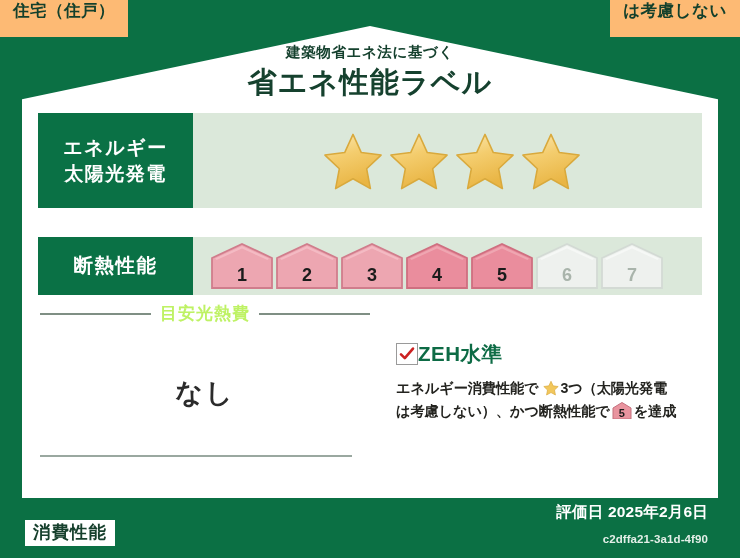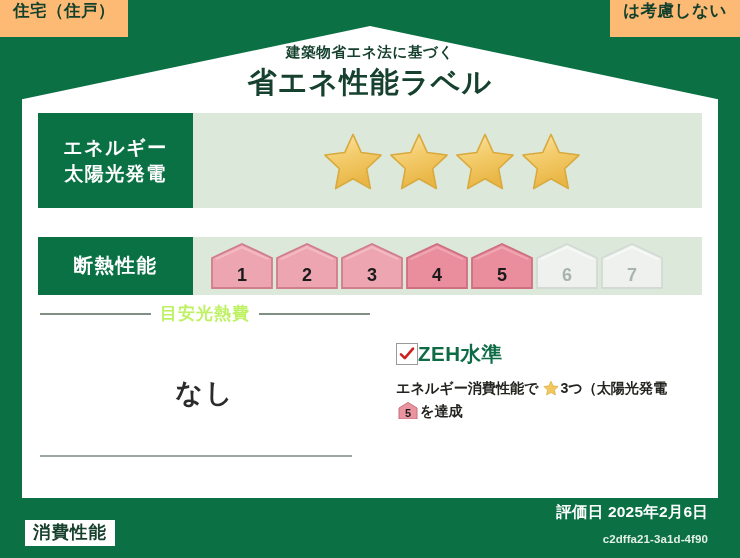--- a/index.html
+++ b/index.html
@@ -450,21 +450,21 @@
       </span>
       <span id="zeh-title">ZEH水準</span>
     </div>
     <div id="zeh-desc">
       <span>エネルギー消費性能で</span>
       <span class="inline-star">
         <svg viewBox="0 0 32 32">
           <path d="M16 2.5 L20.3 11.7 L30.4 13 L23 20 L24.9 30 L16 25.1 L7.1 30 L9 20 L1.6 13 L11.7 11.7 Z" fill="#f2c75c" stroke="#d8a83c" stroke-width="1.3"></path>
         </svg>
       </span><span>3つ（太陽光発電</span><br>
-      <span class="inline-chip">
+      <span>は考慮しない）、かつ断熱性能で</span><span class="inline-chip">
         <svg viewBox="0 0 40 34" preserveAspectRatio="none">
           <path d="M2 34 L2 12 L20 1 L38 12 L38 34 Z" fill="#e9949f" stroke="#c4707d" stroke-width="2"></path>
         </svg>
         <span>5</span>
       </span><span>を達成</span>
     </div>
   </div>
 
   <div id="footer-left">
     <span id="self-eval-tag">消費性能</span>

